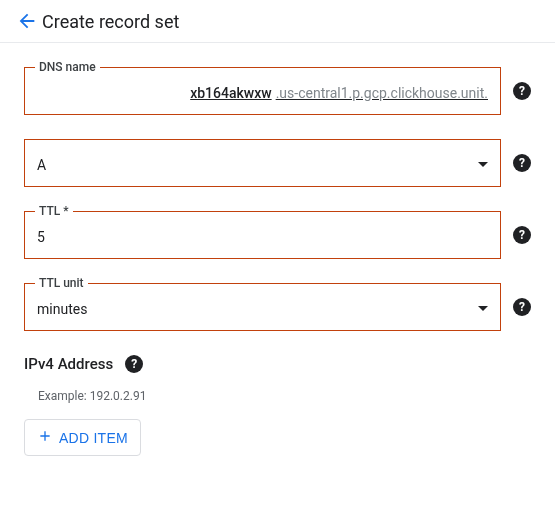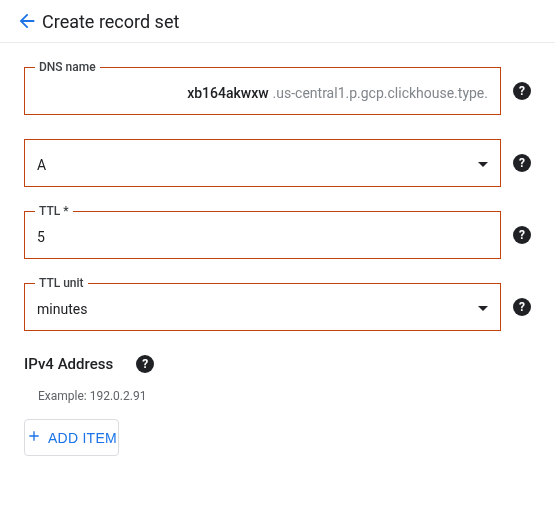--- a/index.html
+++ b/index.html
@@ -80,20 +80,21 @@
       margin-left: 4px;
       white-space: nowrap;
     }
     .dns-content {
       text-align: right;
       flex: 1;
       display: flex;
       justify-content: flex-end;
       align-items: baseline;
       overflow: hidden;
+      text-decoration: underline;
     }
     .help-icon {
       width: 18px;
       height: 18px;
       border-radius: 50%;
       background: #202124;
       color: #fff;
       display: flex;
       align-items: center;
       justify-content: center;
@@ -106,21 +107,21 @@
       margin-left: auto;
       display: flex;
       align-items: center;
     }
     .section-title {
       font-size: 15px;
       font-weight: 500;
       margin-bottom: 16px;
       display: flex;
       align-items: center;
-      gap: 23px;
+      gap: 12px;
     }
     .select-btn {
       color: #1a73e8;
       font-weight: 500;
       font-size: 14px;
       letter-spacing: 0.25px;
       cursor: pointer;
       margin-left: auto;
     }
     .hint {
@@ -129,21 +130,21 @@
       margin-top: 16px;
       margin-left: 14px;
     }
     .add-item-btn {
       border: 1px solid #dadce0;
       border-radius: 4px;
       background: #fff;
       color: #1a73e8;
       font-weight: 500;
       font-size: 14px;
-      padding: 8px 1px;
+      padding: 8px 12px;
       display: inline-flex;
       align-items: center;
       gap: 6px;
       cursor: pointer;
       letter-spacing: 0.25px;
       margin-top: 16px;
     }
     .ipv4-group { margin-bottom: 0; }
   </style>
 </head>
@@ -159,21 +160,21 @@
 </div>
 
 <div class="content">
 
   <div class="field-wrap">
     <div class="field-row">
       <div class="field-box">
         <span class="field-label">DNS name</span>
         <div class="dns-content">
           <span class="dns-value">xb164akwxw</span>
-          <span class="dns-suffix">.us-central1.p.gcp.clickhouse.type.</span>
+          <span class="dns-suffix">.us-central1.p.gcp.clickhouse.unit.</span>
         </div>
       </div>
       <span class="help-icon">?</span>
     </div>
   </div>
 
   <div class="field-wrap">
     <div class="field-row">
       <div class="field-box">
         <span>A</span>

